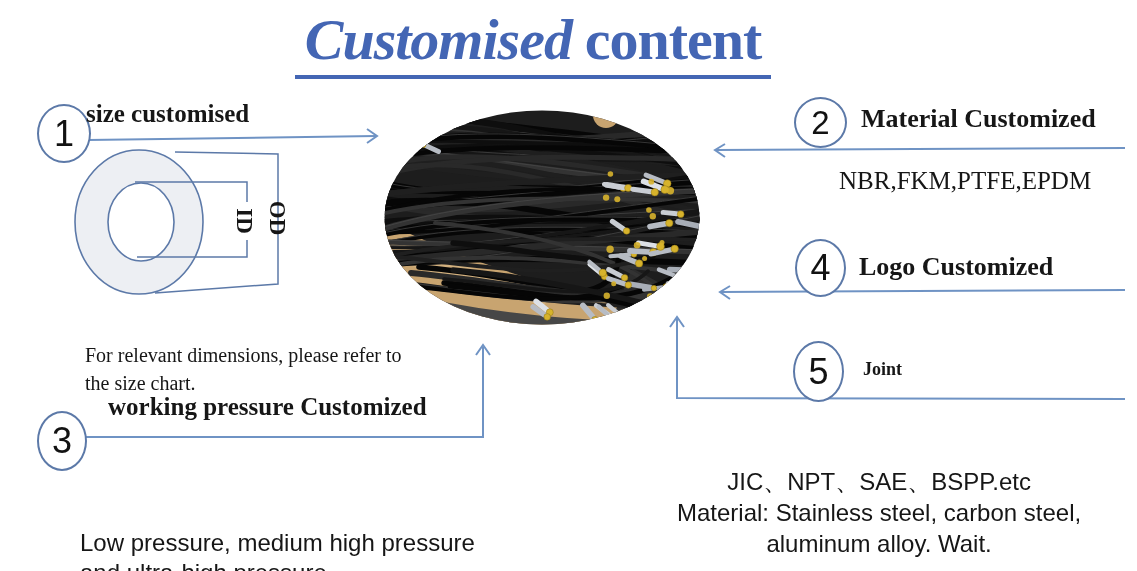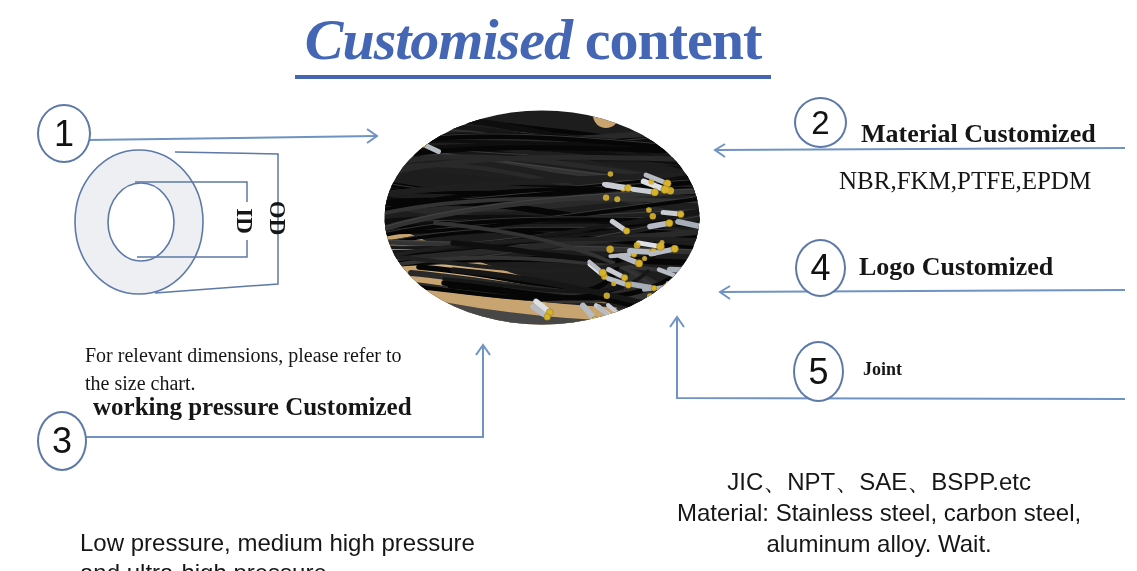--- a/index.html
+++ b/index.html
@@ -24,23 +24,23 @@
   #c4{left:795px;top:239px;width:47px;height:54px;}
   #c5{left:793px;top:341px;width:47px;height:57px;}
   
   .lbl{position:absolute;z-index:3;white-space:nowrap;}
   .serif-b{font-family:"Liberation Serif",serif;font-weight:bold;}
   .serif-r{font-family:"Liberation Serif",serif;}
   .sans-r{font-family:"Liberation Sans",sans-serif;}
   .preline{white-space:pre-line;margin-top:46px;}
   #size-label{left:86px;top:100px;font-size:25px;}
   #dim-note{left:85px;top:295px;font-size:20px;line-height:28px;}
-  #wp-label{left:93px;top:393px;font-size:25px;}
+  #wp-label{left:108px;top:393px;font-size:25px;}
   #lp-note{left:80px;top:482px;font-size:24px;line-height:30px;}
-  #mat-label{left:861px;top:104px;font-size:26px;margin-top:15px;}
+  #mat-label{left:861px;top:104px;font-size:26px;}
   #nbr-note{left:799px;top:167px;font-size:25px;margin-left:40px;}
   #logo-label{left:859px;top:252px;font-size:26px;}
   #joint-label{left:863px;top:359px;font-size:18px;}
   #jic-note{left:677px;top:420px;font-size:24px;line-height:31px;text-align:center;}
   #od-label{left:252px;top:204px;width:50px;height:28px;line-height:28px;text-align:center;
             transform:rotate(90deg);font-size:23px;font-weight:bold;font-family:"Liberation Serif",serif;}
   #id-label{left:219px;top:207px;width:50px;height:28px;line-height:28px;text-align:center;
             transform:rotate(90deg);font-size:23px;font-weight:bold;font-family:"Liberation Serif",serif;}
   
   #photo{left:384px;top:110px;z-index:1;}
@@ -275,20 +275,21 @@
   <div class="title-wrap">
     <span class="title-inner"><span class="title-em">Customised</span><span class="title-rest">content</span></span>
   </div>
 
   <div id="c1" class="num">1</div>
   <div id="c2" class="num">2</div>
   <div id="c3" class="num">3</div>
   <div id="c4" class="num">4</div>
   <div id="c5" class="num">5</div>
 
+  <div id="size-label" class="lbl serif-b">size customised</div>
   <div id="od-label" class="lbl">OD</div>
   <div id="id-label" class="lbl">ID</div>
   <div id="dim-note" class="lbl serif-r preline">For relevant dimensions, please refer to
 the size chart.</div>
 
   <div id="mat-label" class="lbl serif-b">Material Customized</div>
   <div id="nbr-note" class="lbl serif-r">NBR,FKM,PTFE,EPDM</div>
 
   <div id="wp-label" class="lbl serif-b">working pressure Customized</div>
   <div id="logo-label" class="lbl serif-b">Logo Customized</div>

